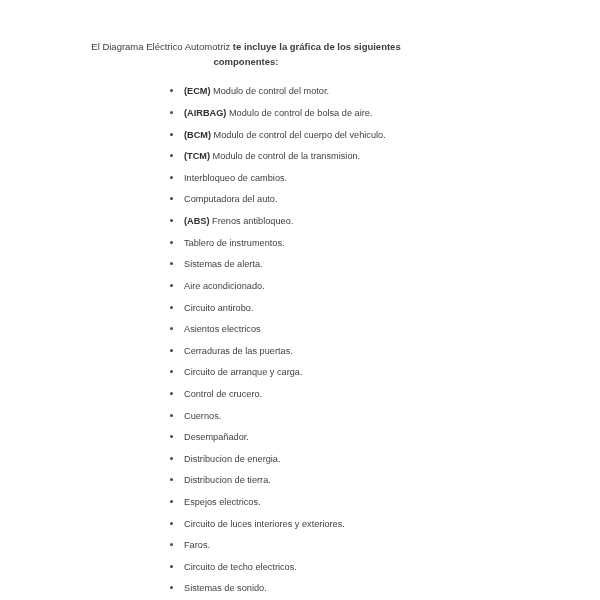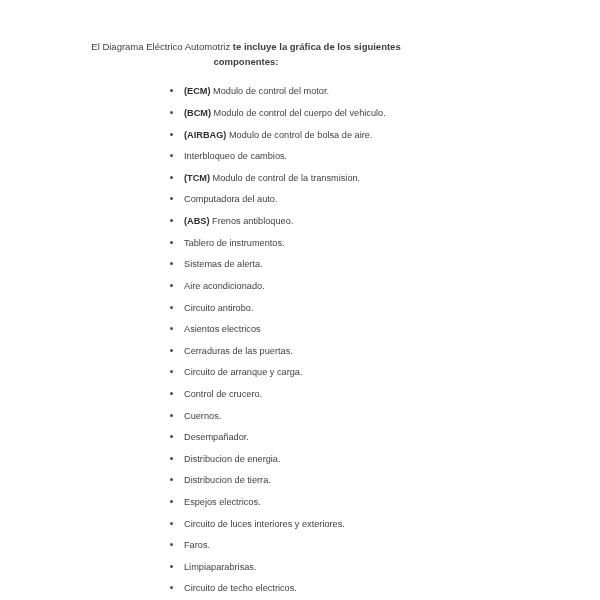--- a/index.html
+++ b/index.html
@@ -67,39 +67,38 @@
 <body>
 
 <div class="page">
 
   <p class="heading">
     <span>El Diagrama Eléctrico Automotriz </span><span class="bold">te incluye la gráfica de los siguientes componentes:</span>
   </p>
 
   <ul class="component-list">
       <li><span class="bold">(ECM)</span><span> Modulo de control del motor.</span></li>
+      <li><span class="bold">(AIRBAG)</span><span> Modulo de control de bolsa de aire.</span></li>
       <li><span class="bold">(BCM)</span><span> Modulo de control del cuerpo del vehiculo.</span></li>
-      <li><span class="bold">(AIRBAG)</span><span> Modulo de control de bolsa de aire.</span></li>
+      <li><span class="bold">(TCM)</span><span> Modulo de control de la transmision.</span></li>
       <li><span>Interbloqueo de cambios.</span></li>
-      <li><span class="bold">(TCM)</span><span> Modulo de control de la transmision.</span></li>
       <li><span>Computadora del auto.</span></li>
       <li><span class="bold">(ABS)</span><span> Frenos antibloqueo.</span></li>
       <li><span>Tablero de instrumentos.</span></li>
       <li><span>Sistemas de alerta.</span></li>
       <li><span>Aire acondicionado.</span></li>
       <li><span>Circuito antirobo.</span></li>
       <li><span>Asientos electricos</span></li>
       <li><span>Cerraduras de las puertas.</span></li>
       <li><span>Circuito de arranque y carga.</span></li>
       <li><span>Control de crucero.</span></li>
       <li><span>Cuernos.</span></li>
       <li><span>Desempañador.</span></li>
       <li><span>Distribucion de energia.</span></li>
       <li><span>Distribucion de tierra.</span></li>
       <li><span>Espejos electricos.</span></li>
       <li><span>Circuito de luces interiores y exteriores.</span></li>
       <li><span>Faros.</span></li>
-      <li><span>Limpiaparabrisas.</span></li>
       <li><span>Circuito de techo electricos.</span></li>
       <li><span>Sistemas de sonido.</span></li>
     </ul>
 
 </div>
 
 </body></html>

